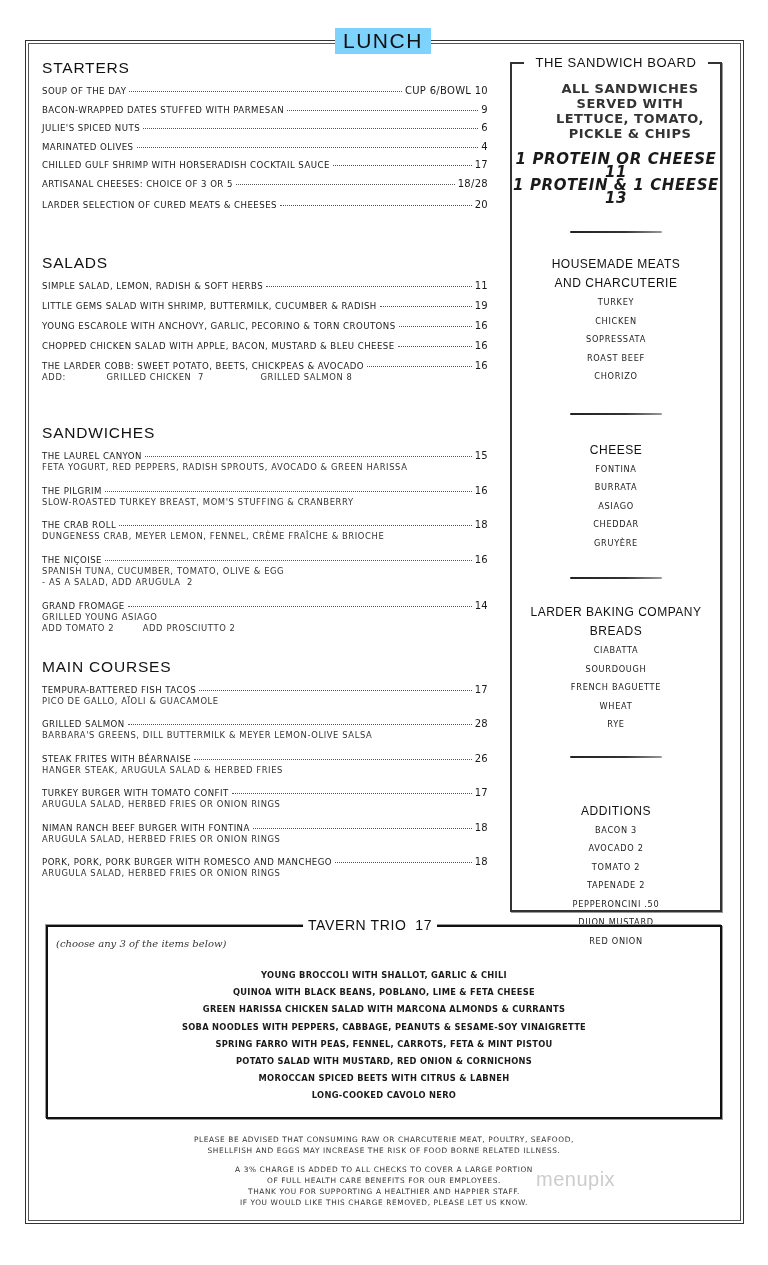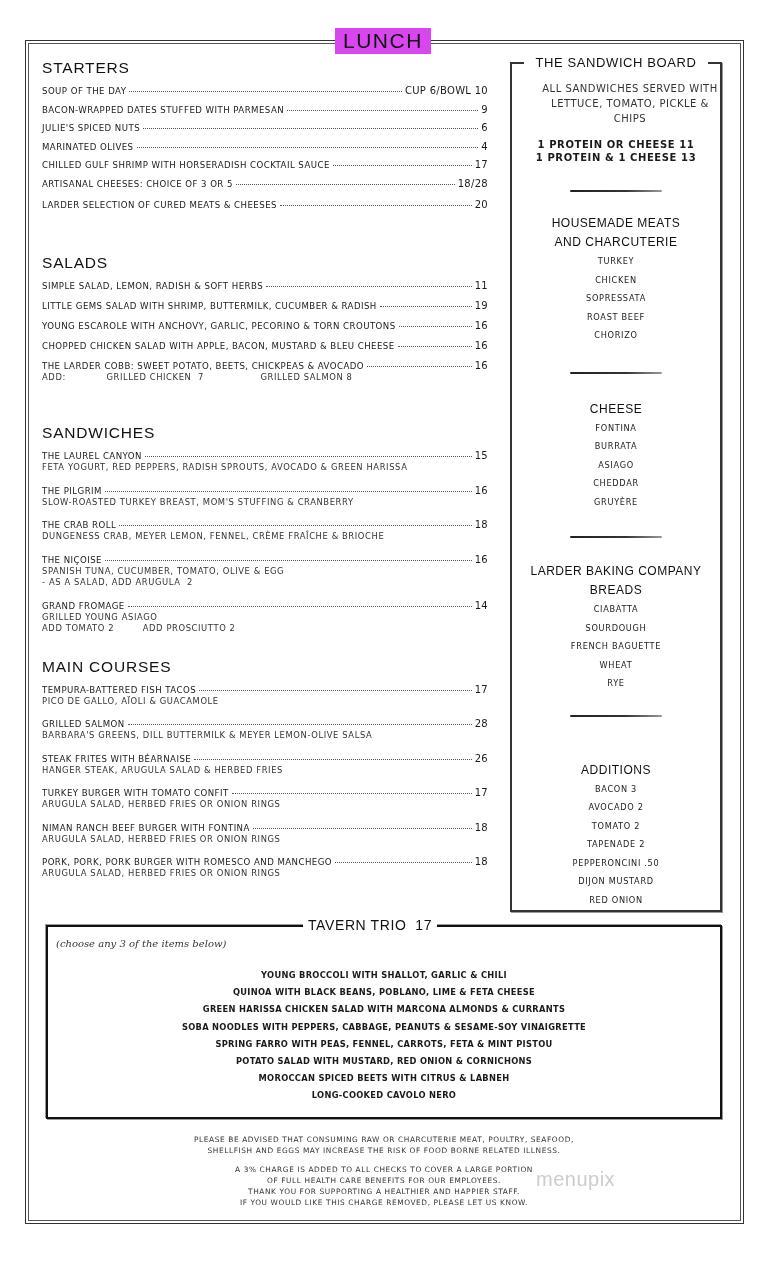--- a/index.html
+++ b/index.html
@@ -10,21 +10,21 @@
     .frame {
       position: absolute; left: 25px; top: 40px; width: 719px; height: 1184px;
       border: 1px solid #333;
     }
     .frame::after {
       content: ""; position: absolute; left: 2px; top: 2px; right: 2px; bottom: 2px;
       border: 1px solid #555;
     }
     .frame-title {
       position: absolute; left: 335px; top: 28px; height: 26px; padding: 0 8px;
-      background: #d946ef; z-index: 2;
+      background: #7dd3fc; z-index: 2;
       font-family: "Liberation Sans", sans-serif; font-size: 21px; letter-spacing: 1.5px;
       color: #111; line-height: 26px;
     }
 
     
     .left { position: absolute; left: 42px; top: 58px; width: 446px; }
     .section-title {
       font-family: "Liberation Sans", sans-serif; font-size: 15.5px; letter-spacing: 0.8px;
       color: #111; margin-bottom: 6px; line-height: 20px;
     }
@@ -54,22 +54,22 @@
       border: 2px solid #333;
       box-shadow: 1px 1px 0 #999;
       padding-left: 16px;
     }
     .board-title {
       position: absolute; left: 12px; top: -9px; width: 184px; background: #fff;
       text-align: center; font-family: "Liberation Sans", sans-serif; font-size: 13px; letter-spacing: 0.6px;
       color: #111; line-height: 16px;
     }
     .board-inner { position: absolute; left: 0; top: 17px; width: 100%; text-align: center; }
-    .board-small { font-size: 10px; font-weight: normal; letter-spacing: 0.5px; line-height: 15px; color: #333; margin-left: 28px; }
-    .board-price { font-size: 10px; font-weight: bold; letter-spacing: 0.6px; line-height: 13px; color: #1a1a1a; }
+    .board-small { font-size: 13px; font-weight: bold; letter-spacing: 0.5px; line-height: 15px; color: #333; margin-left: 28px; }
+    .board-price { font-size: 15px; font-weight: bold; letter-spacing: 0.6px; line-height: 13px; color: #1a1a1a; font-style: italic; }
     .rule {
       width: 92px; height: 2px; margin: 0 auto; background: linear-gradient(90deg, #222 0%, #333 60%, #999 100%);
       border-radius: 1px;
     }
     .board-h {
       font-family: "Liberation Sans", sans-serif; font-size: 12px; letter-spacing: 0.5px; line-height: 19px; color: #111;
     }
     .board-li { font-size: 8.2px; letter-spacing: 0.7px; line-height: 18.5px; color: #222; }
 
     

